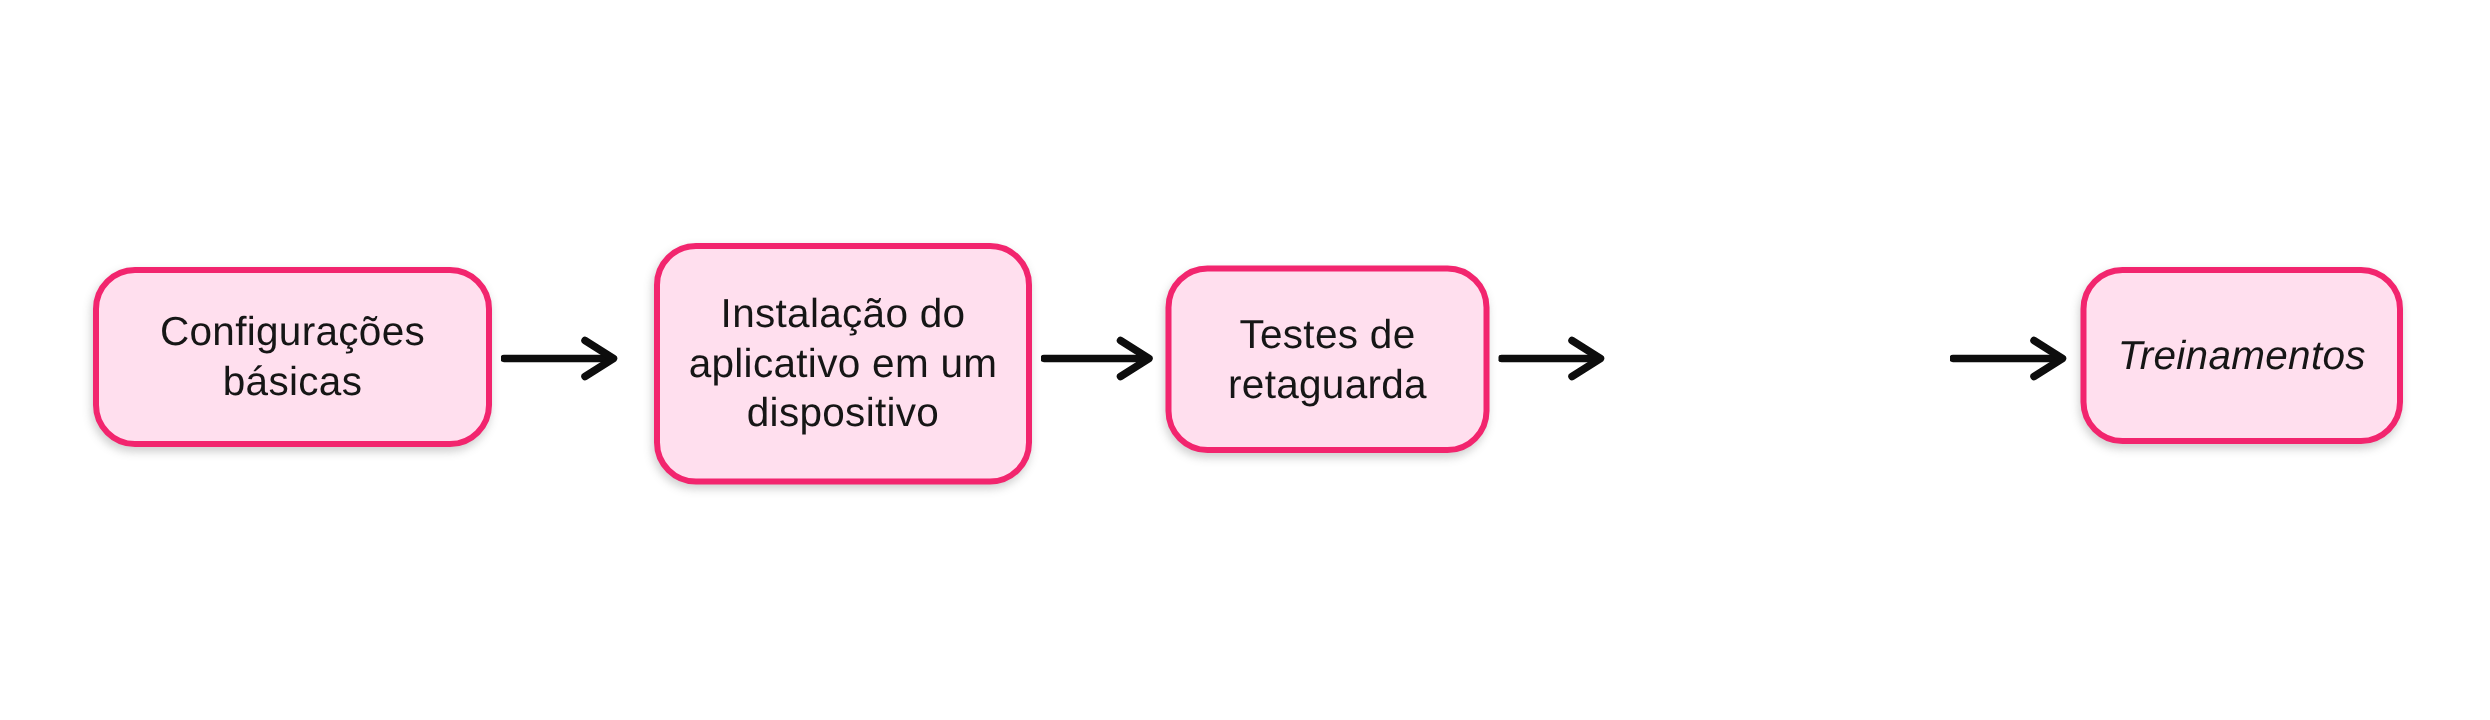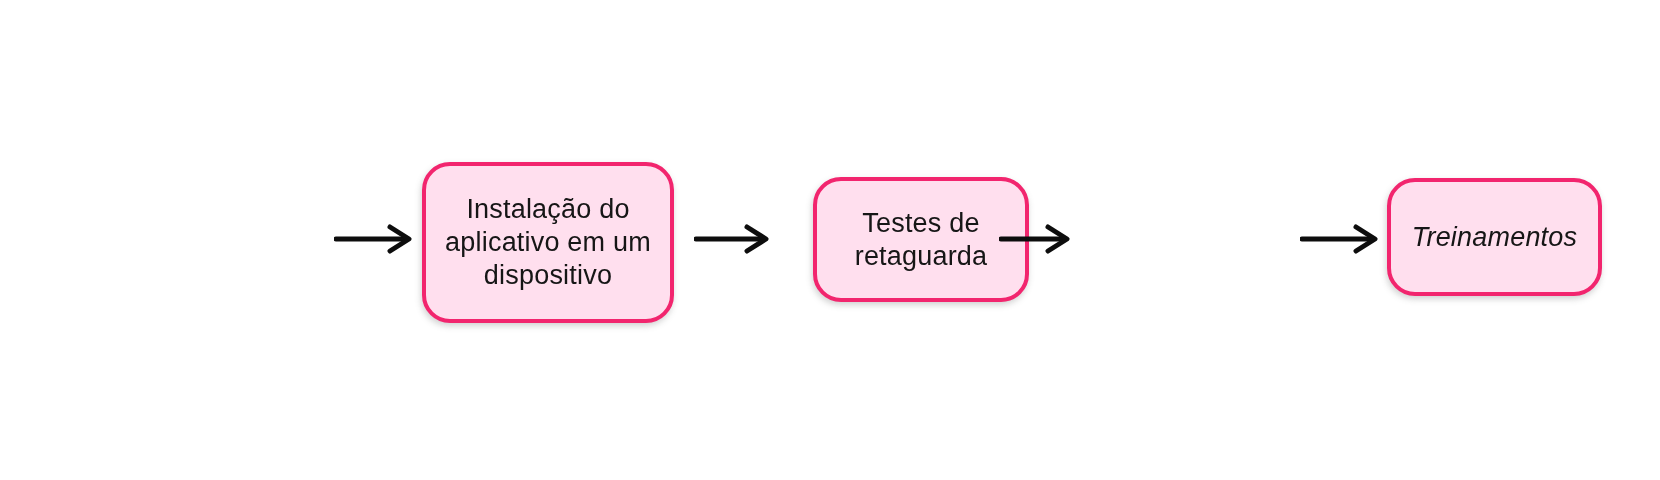--- a/index.html
+++ b/index.html
@@ -28,42 +28,46 @@
     text-align: center;
   }
   .node .label {
     white-space: pre-line;
     font-size: 27px;
     line-height: 33px;
     color: #161616;
     letter-spacing: 0.2px;
   }
   .node-1 { left: 62px;   top: 178px; width: 266px; height: 120px; }
-  .node-2 { left: 422px;  top: 162px; width: 252px; height: 161px; }
-  .node-3 { left: 777px;  top: 177px; width: 216px; height: 125px; margin-left: 36px; }
+  .node-2 { left: 436px;  top: 162px; width: 252px; height: 161px; }
+  .node-3 { left: 777px;  top: 177px; width: 216px; height: 125px; }
   .node-4 { left: 1083px; top: 175px; width: 209px; height: 130px; }
   .node-5 { left: 1387px; top: 178px; width: 215px; height: 118px; font-style: italic; }
 
   .arrow {
     position: absolute;
     top: 223px;
     height: 32px;
     color: #0d0d0d;
   }
   .arrow-1 { left: 334px;  width: 78px; }
   .arrow-2 { left: 694px;  width: 75px; }
   .arrow-3 { left: 999px;  width: 71px; }
   .arrow-4 { left: 1300px; width: 78px; }
   .arrow svg { display: block; }
 </style>
 </head>
 <body>
 
 <div class="canvas">
 
+  <div class="node node-1">
+    <span class="label">Configurações
+básicas</span>
+  </div>
 
   <div class="arrow arrow-1">
     <svg width="78" height="32" viewBox="0 0 78 32" fill="none" xmlns="http://www.w3.org/2000/svg">
       <line x1="2" y1="16" x2="72" y2="16" stroke="currentColor" stroke-width="5" stroke-linecap="round"></line>
       <polyline points="56,4 75,16 56,28" stroke="currentColor" stroke-width="5" fill="none" stroke-linecap="round" stroke-linejoin="round"></polyline>
     </svg>
   </div>
 
   <div class="node node-2">
     <span class="label">Instalação do

